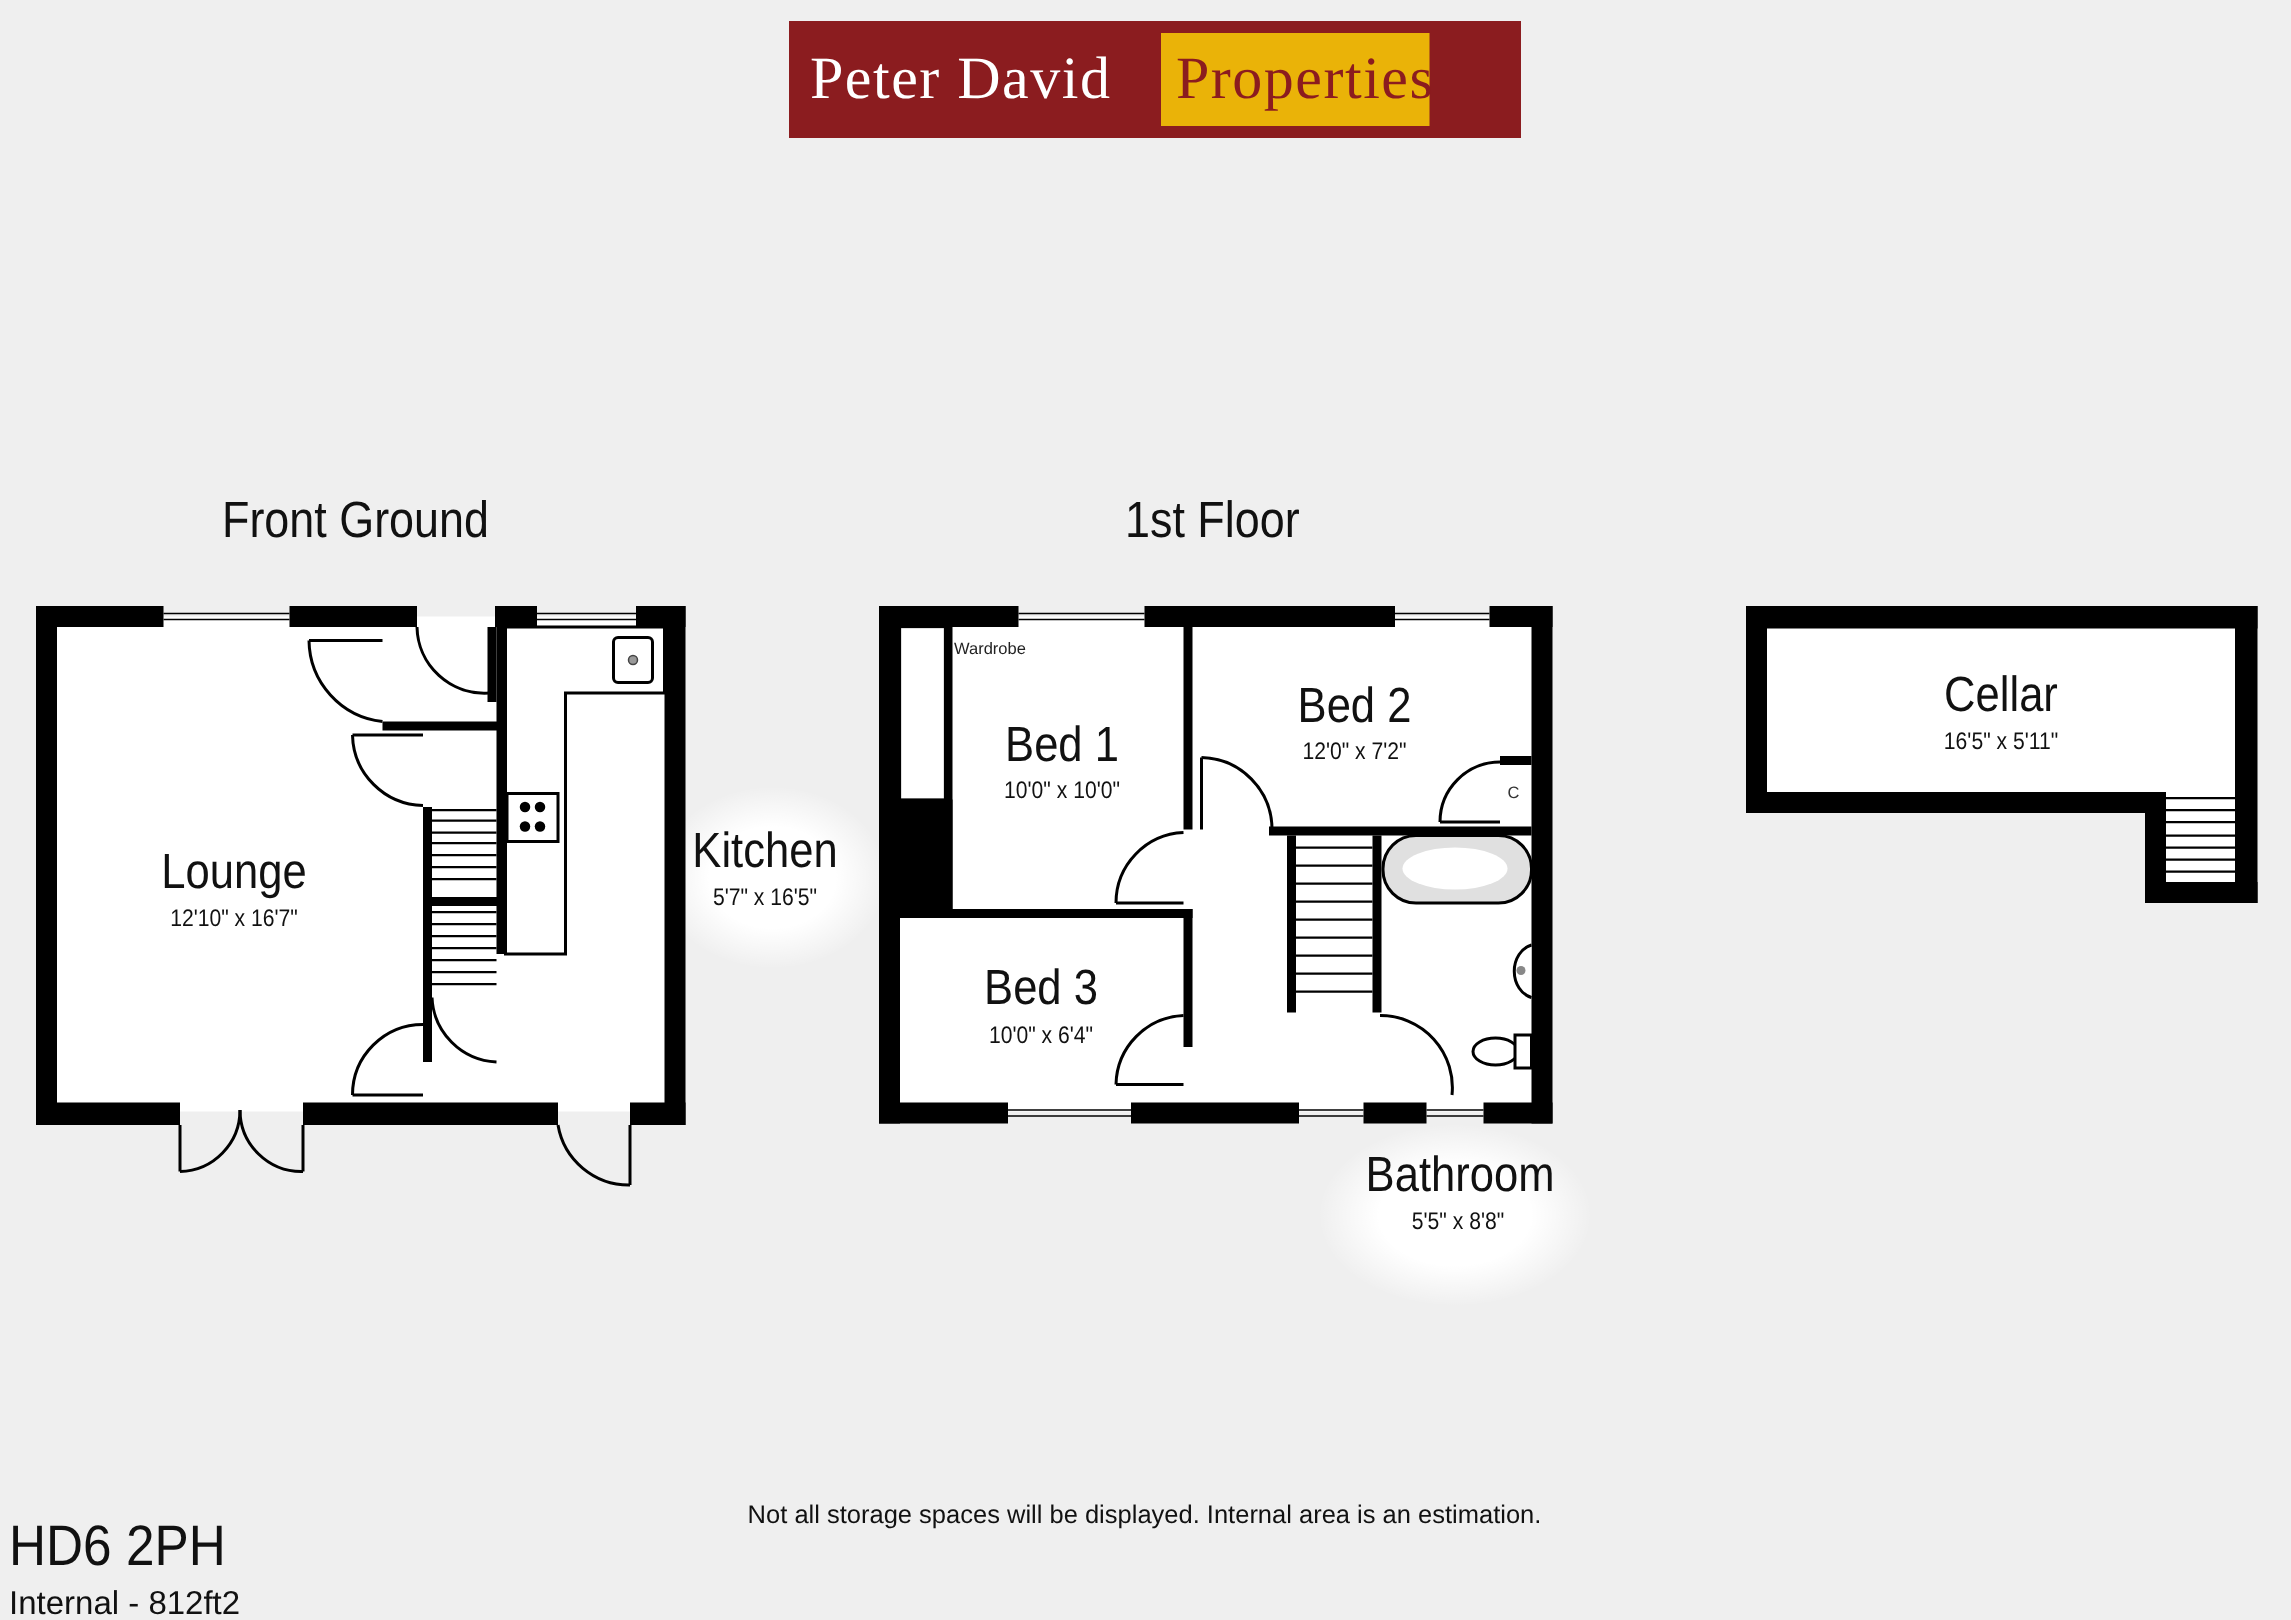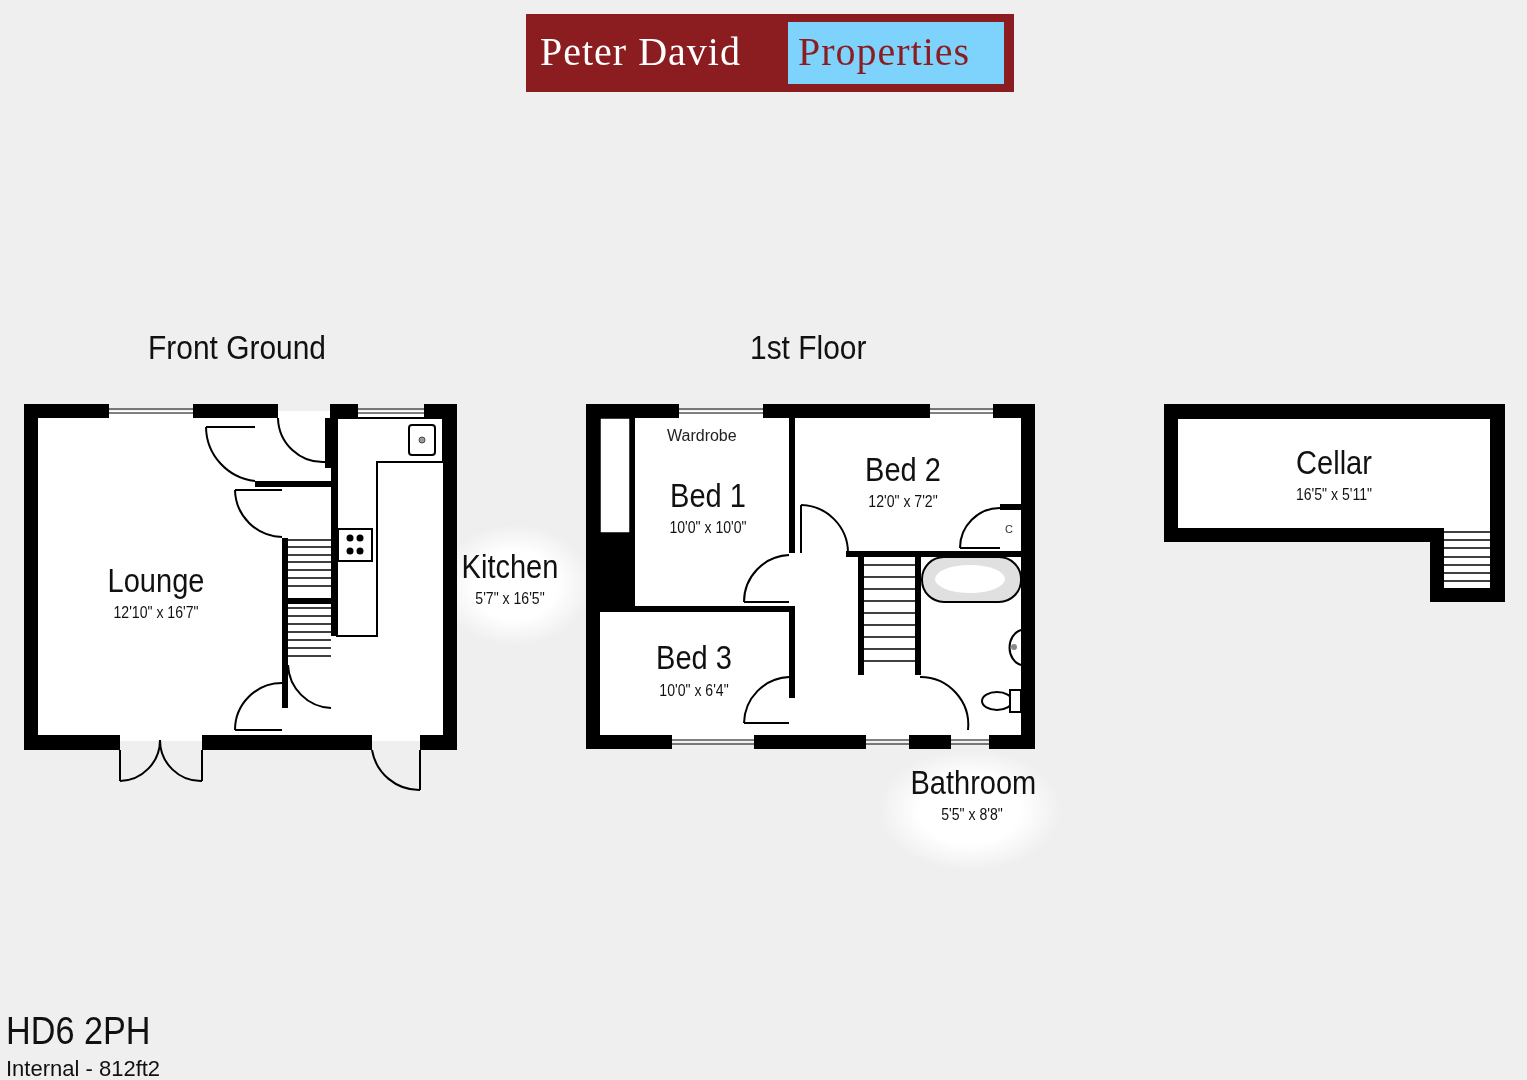--- a/index.html
+++ b/index.html
@@ -1,24 +1,24 @@
 <!DOCTYPE html>
 <html><head>
 <meta charset="utf-8">
 <style>
   html,body{margin:0;padding:0;}
   body{width:1527px;height:1080px;background:#efefef;position:relative;overflow:hidden;font-family:"Liberation Sans",sans-serif;}
   .logo{position:absolute;left:526px;top:14px;width:488px;height:78px;background:#8b1c1f;box-sizing:border-box;}
   .logo .left{position:absolute;left:14px;top:14px;font-family:"Liberation Serif",serif;color:#fff;font-size:40px;letter-spacing:1px;}
-  .logo .right{position:absolute;left:262px;top:8px;width:216px;height:62px;background:#7dd3fc;}
+  .logo .right{position:absolute;left:248px;top:8px;width:179px;height:62px;background:#eab308;}
   .logo .right span{position:absolute;left:10px;top:6px;font-family:"Liberation Serif",serif;color:#8b1c1f;font-size:40px;letter-spacing:1px;}
   .floor-title{position:absolute;font-size:34px;color:#111;transform:scaleX(0.88);transform-origin:left top;}
   .room-name{position:absolute;font-size:33px;color:#111;transform:scaleX(0.88);transform-origin:center top;text-align:center;white-space:nowrap;}
   .room-dim{position:absolute;font-size:16px;color:#111;transform:scaleX(0.88);transform-origin:center top;text-align:center;white-space:nowrap;}
-  .wardrobe{position:absolute;left:636px;top:427px;font-size:16px;color:#222;padding-left:31px;}
+  .wardrobe{position:absolute;left:636px;top:427px;font-size:11px;color:#222;}
   .closet-c{position:absolute;left:1005px;top:523px;font-size:11px;color:#333;}
   svg{position:absolute;left:0;top:0;}
   .postcode{position:absolute;left:6px;top:1010px;font-size:38px;color:#111;transform:scaleX(0.9);transform-origin:left top;}
   .internal{position:absolute;left:6px;top:1056px;font-size:22px;color:#111;}
   .disclaimer{position:absolute;left:392px;top:997px;width:742px;text-align:center;font-size:17px;line-height:25px;color:#111;}
   .glow{position:absolute;border-radius:50%;background:radial-gradient(ellipse at center,#fff 40%,rgba(255,255,255,0) 72%);}
 </style>
 </head>
 <body>
 
@@ -219,13 +219,14 @@
 <div class="room-dim" style="left:634px;top:682px;width:120px;">10'0" x 6'4"</div>
 <div class="room-name" style="left:902px;top:764px;width:140px;">Bathroom</div>
 <div class="room-dim" style="left:902px;top:806px;width:140px;">5'5" x 8'8"</div>
 
 <div class="room-name" style="left:1274px;top:444px;width:120px;">Cellar</div>
 <div class="room-dim" style="left:1274px;top:486px;width:120px;">16'5" x 5'11"</div>
 
 <div class="postcode">HD6 2PH</div>
 <div class="internal">Internal - 812ft2</div>
 <div class="disclaimer">
+  <div>Not all storage spaces will be displayed. Internal area is an estimation.</div>
 </div>
 
 </body></html>

